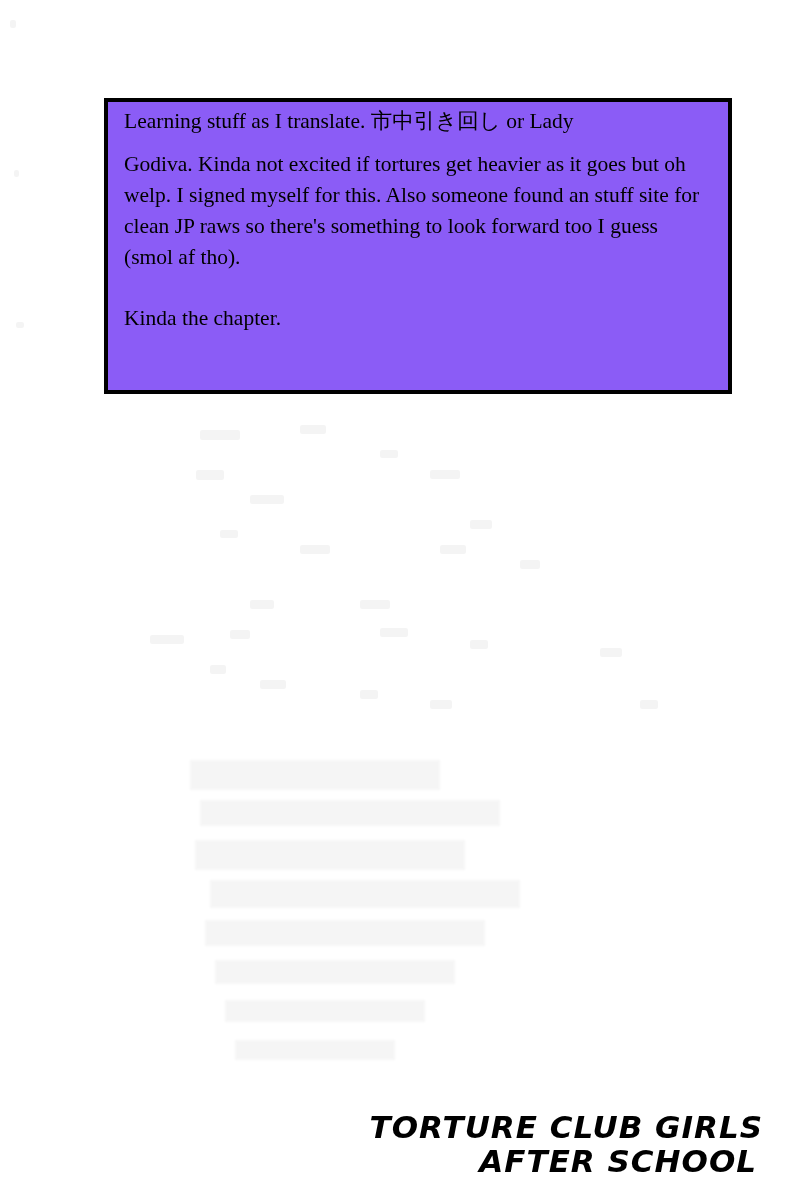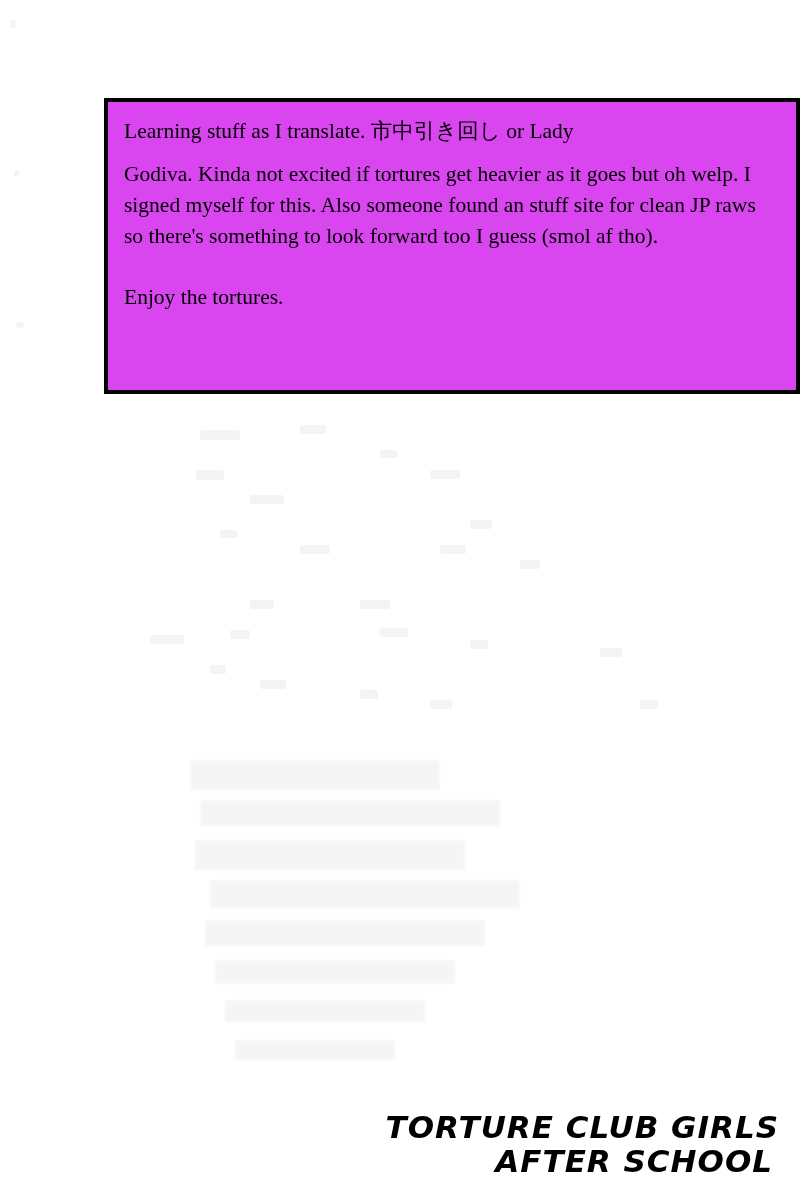--- a/index.html
+++ b/index.html
@@ -14,26 +14,26 @@
     overflow: hidden;
     font-family: "Liberation Serif", serif;
     color: #000000;
   }
 
   
   .note-box {
     position: absolute;
     left: 104px;
     top: 98px;
-    width: 696px;
+    width: 628px;
     height: 296px;
     box-sizing: border-box;
     border: 4px solid #000000;
-    background: #d946ef;
-    padding: 14px 16px 0 16px;
+    background: #8b5cf6;
+    padding: 4px 16px 0 16px;
   }
   .note-para {
     font-family: "Liberation Serif", serif;
     font-size: 21.5px;
     line-height: 31px;
     color: #000000;
     margin: 0;
     text-align: left;
   }
   .note-para.first {
@@ -61,21 +61,21 @@
   .ghost-blob {
     position: absolute;
     opacity: 0.05;
     background: #555555;
     filter: blur(1px);
   }
 
   
   .series-title {
     position: absolute;
-    right: 24px;
+    right: 40px;
     bottom: 22px;
     width: 420px;
     text-align: right;
     font-family: "DejaVu Sans", sans-serif;
     font-weight: bold;
     font-style: italic;
     color: #000000;
     letter-spacing: 1px;
     line-height: 1.08;
   }
@@ -127,19 +127,19 @@
   <div class="ghost-blob" style="left:210px; top:880px; width:310px; height:28px;"></div>
   <div class="ghost-blob" style="left:205px; top:920px; width:280px; height:26px;"></div>
   <div class="ghost-blob" style="left:215px; top:960px; width:240px; height:24px;"></div>
   <div class="ghost-blob" style="left:225px; top:1000px; width:200px; height:22px;"></div>
   <div class="ghost-blob" style="left:235px; top:1040px; width:160px; height:20px;"></div>
 </div>
 
 <div class="note-box">
   <p class="note-para first">Learning stuff as I translate. 市中引き回し or Lady</p>
   <p class="note-para">Godiva. Kinda not excited if tortures get heavier as it goes but oh welp. I signed myself for this. Also someone found an stuff site for clean JP raws so there's something to look forward too I guess (smol af tho).</p>
-  <p class="note-para enjoy">Enjoy the tortures.</p>
+  <p class="note-para enjoy">Kinda the chapter.</p>
 </div>
 
 <div class="series-title">
   <span class="line1">TORTURE CLUB GIRLS</span>
   <span class="line2">AFTER SCHOOL</span>
 </div>
 
 </body></html>

